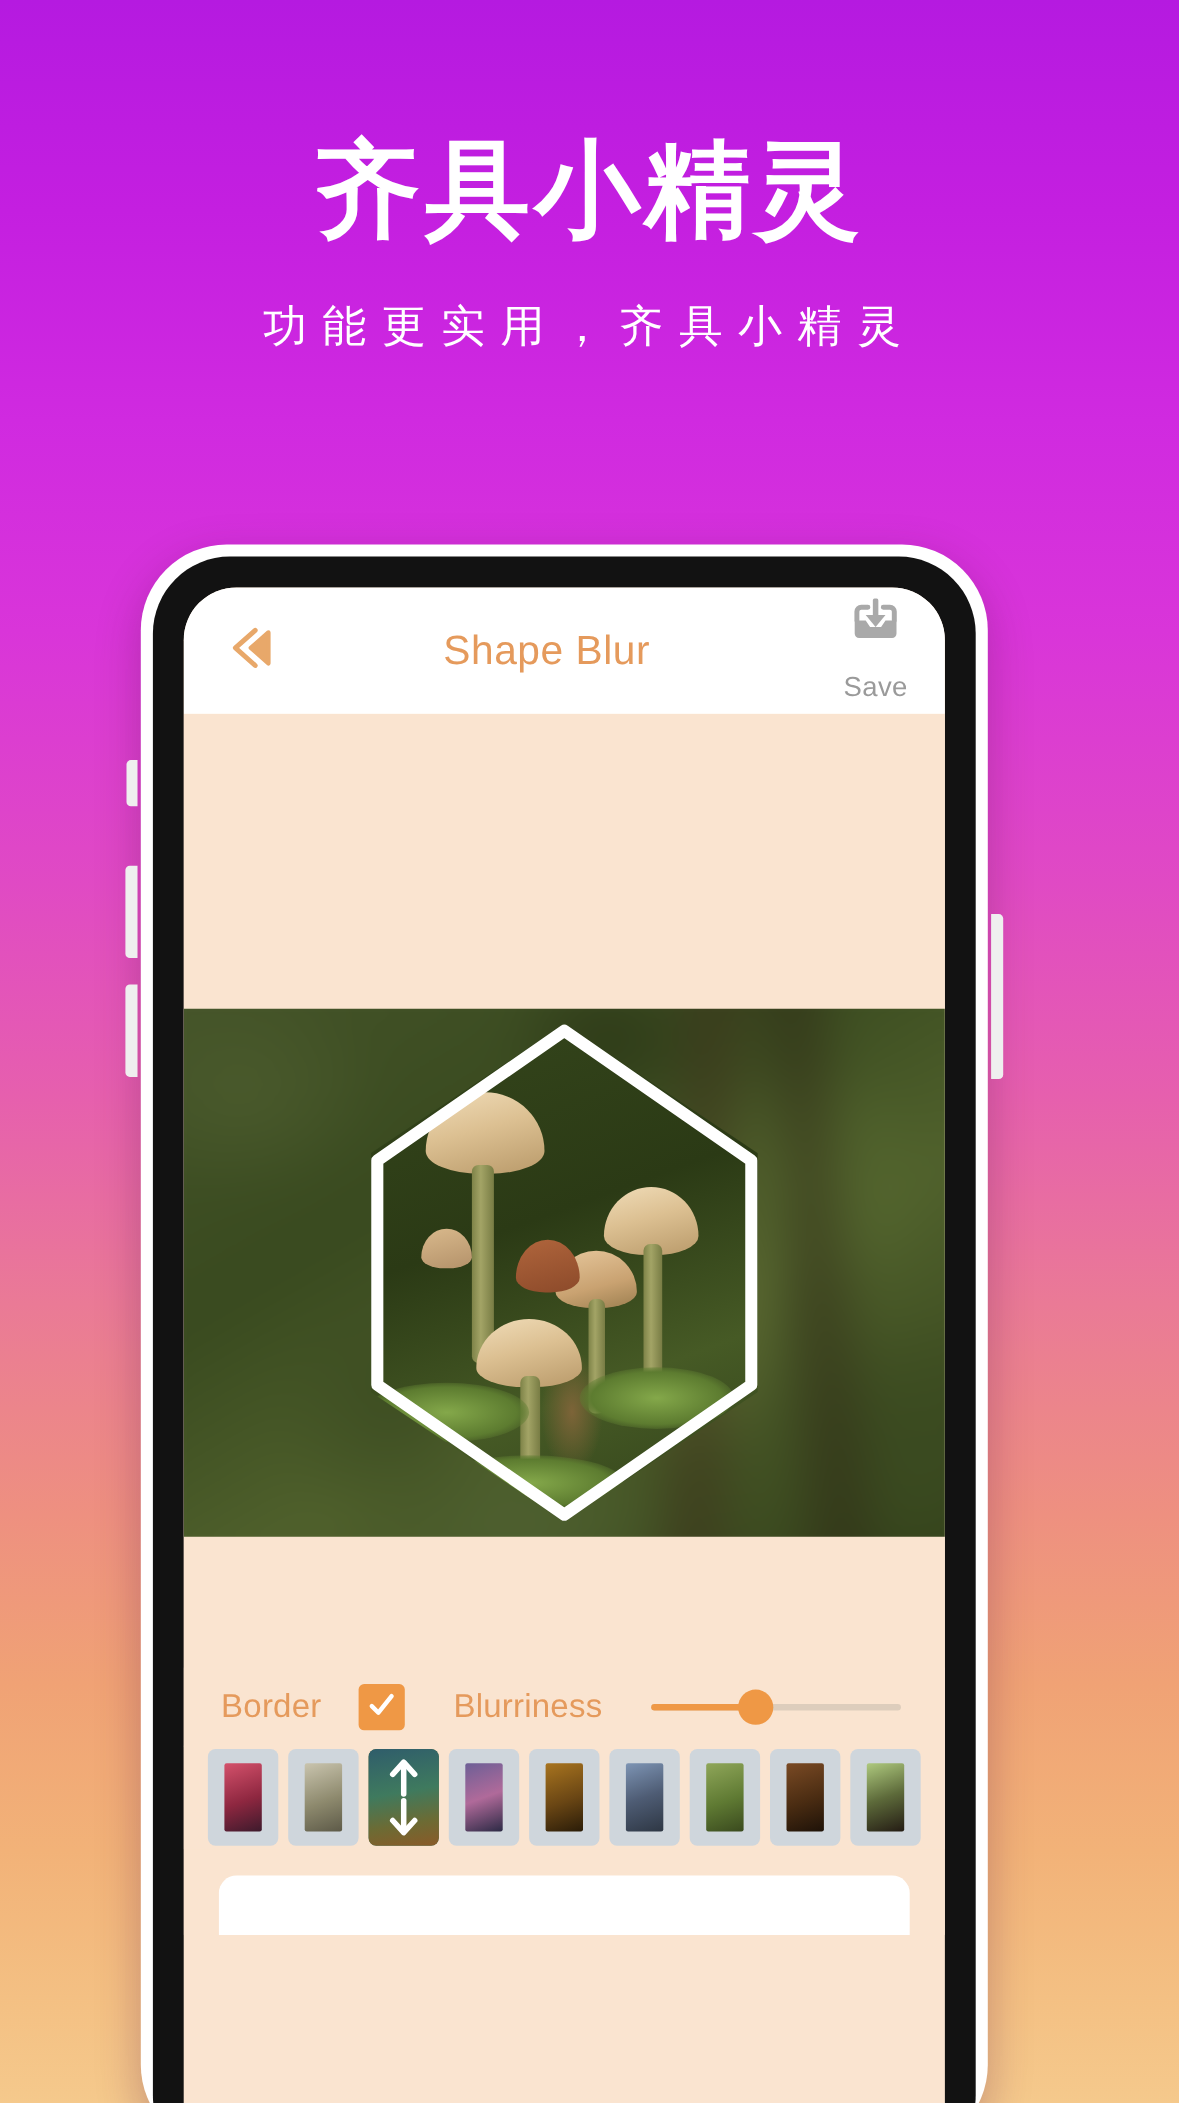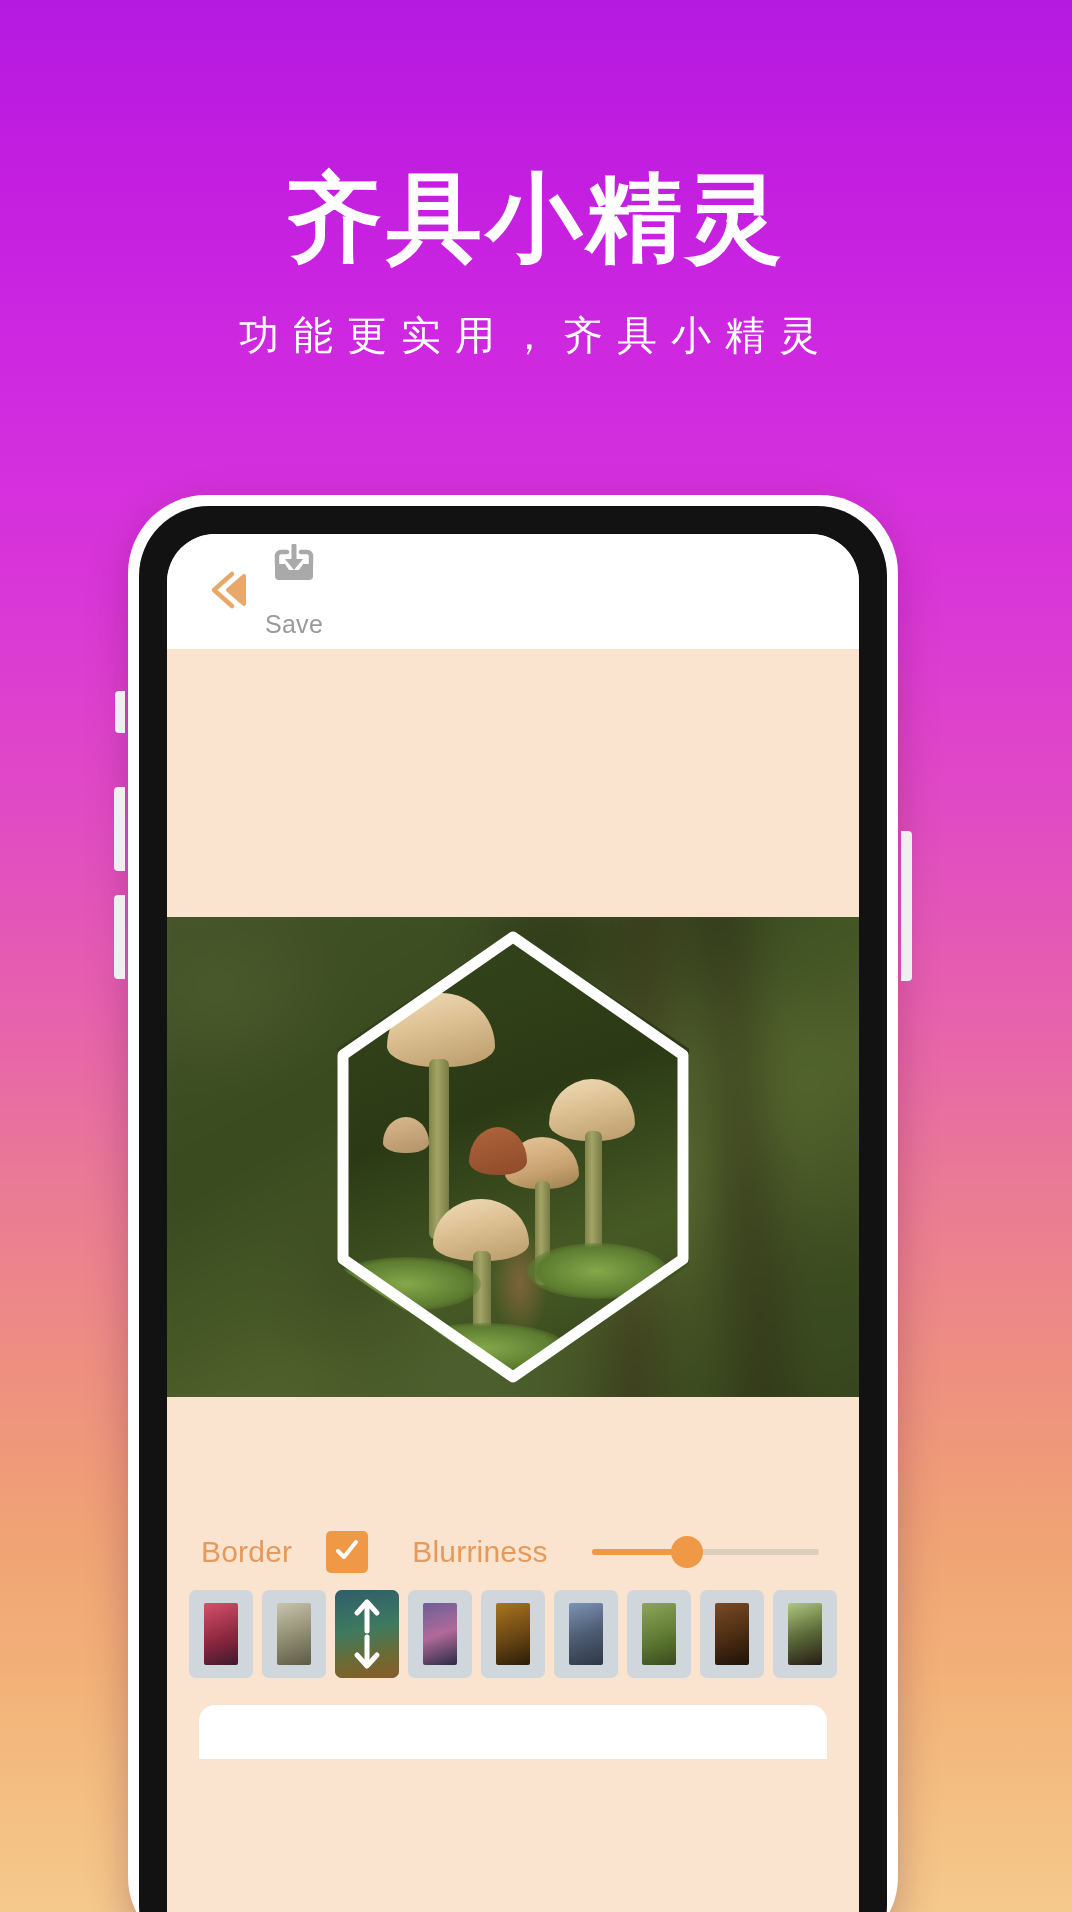--- a/index.html
+++ b/index.html
@@ -34,22 +34,21 @@
     top: 0; left: 0; right: 0;
     text-align: center;
     padding-top: 130px;
   }
   .promo-title {
     font-size: 96px;
     font-weight: 700;
     color: #ffffff;
     letter-spacing: 4px;
     line-height: 1.05;
-    font-family: Liberation Sans, sans-serif;
-    margin-top: 38px;
+    font-family: Liberation Mono, monospace;
   }
   .promo-subtitle {
     margin-top: 42px;
     font-size: 40px;
     font-weight: 400;
     color: #ffffff;
     letter-spacing: 14px;
     line-height: 1.2;
   }
 
@@ -341,20 +340,21 @@
 
           <div class="back-btn">
             <span>
               <svg width="52" height="52" viewBox="0 0 52 52">
                 <polyline points="34,10 16,26 34,42" fill="none" stroke="#e8a86a" stroke-width="4.5" stroke-linecap="round" stroke-linejoin="round"></polyline>
                 <polygon points="46,12 30,26 46,40" fill="#e8a86a" stroke="#e8a86a" stroke-width="4" stroke-linejoin="round"></polygon>
               </svg>
             </span>
           </div>
 
+          <div class="nav-title">Shape Blur</div>
 
           <div class="save-btn">
             <span>
               <svg width="50" height="44" viewBox="0 0 50 44">
                 <path d="M8 20 V12 a4 4 0 0 1 4-4 h6 M32 8 h6 a4 4 0 0 1 4 4 v8" fill="none" stroke="#a9a9a9" stroke-width="4.5" stroke-linecap="round"></path>
                 <path d="M6 20 h10 l4 6 h10 l4-6 h10 v12 a4 4 0 0 1 -4 4 H10 a4 4 0 0 1 -4 -4 Z" fill="#a9a9a9"></path>
                 <line x1="25" y1="2" x2="25" y2="20" stroke="#a9a9a9" stroke-width="5" stroke-linecap="round"></line>
                 <polygon points="25,26 16,15 34,15" fill="#a9a9a9"></polygon>
               </svg>
             </span>

